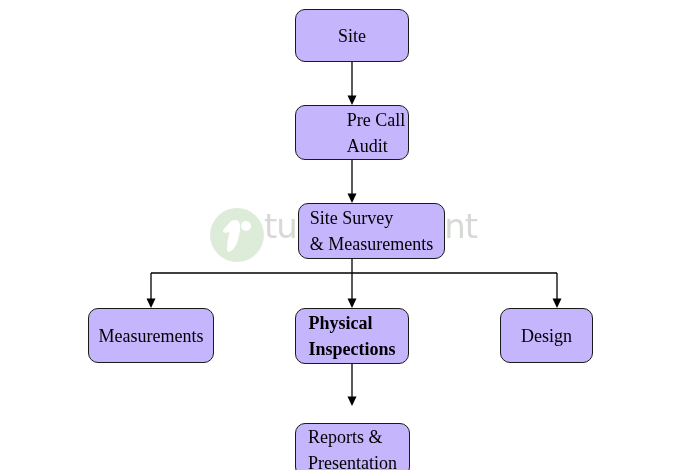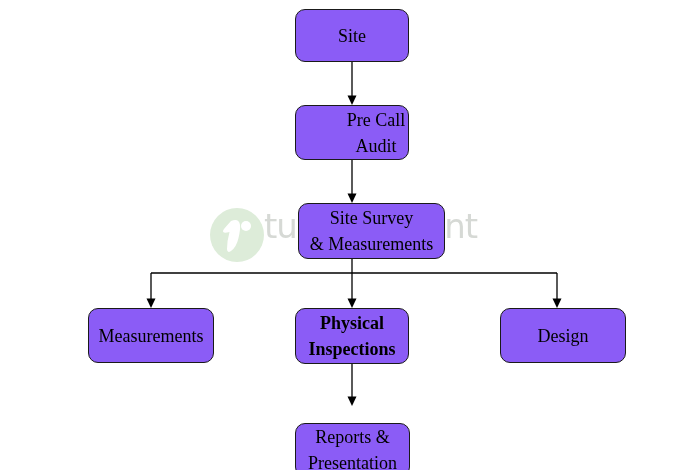--- a/index.html
+++ b/index.html
@@ -41,39 +41,38 @@
   .edges {
     position: absolute;
     left: 0;
     top: 0;
     z-index: 1;
   }
   
   .node {
     position: absolute;
     box-sizing: border-box;
-    background: #8b5cf6;
+    background: #c4b5fd;
     border: 1.7px solid #1a1a1a;
     border-radius: 10px;
     display: flex;
     align-items: center;
     justify-content: center;
-    text-align: center;
     font-size: 18px;
     line-height: 26px;
     color: #000000;
     white-space: pre-line;
     z-index: 2;
   }
   .node-site                 { left: 295px; top:   9px; width: 114px; height: 53px; }
   .node-pre-call-audit       { left: 295px; top: 105px; width: 114px; height: 55px; padding-left: 48px; }
   .node-site-survey          { left: 279px; top: 203px; width: 147px; height: 56px; margin-left: 19px; }
   .node-measurements         { left:  88px; top: 308px; width: 126px; height: 55px; }
   .node-physical-inspections { left: 295px; top: 308px; width: 114px; height: 56px; font-weight: bold; }
-  .node-design               { left: 500px; top: 308px; width: 126px; height: 55px; }
+  .node-design               { left: 500px; top: 308px; width: 93px; height: 55px; }
   .node-reports-presentation { left: 295px; top: 423px; width: 115px; height: 54px; }
 </style>
 </head>
 <body>
 
 <div class="canvas">
 
   <svg class="watermark-logo" viewBox="0 0 56 56" aria-hidden="true">
     <circle cx="28" cy="28" r="27" fill="#ddecd9"></circle>
     <g fill="#ffffff">

